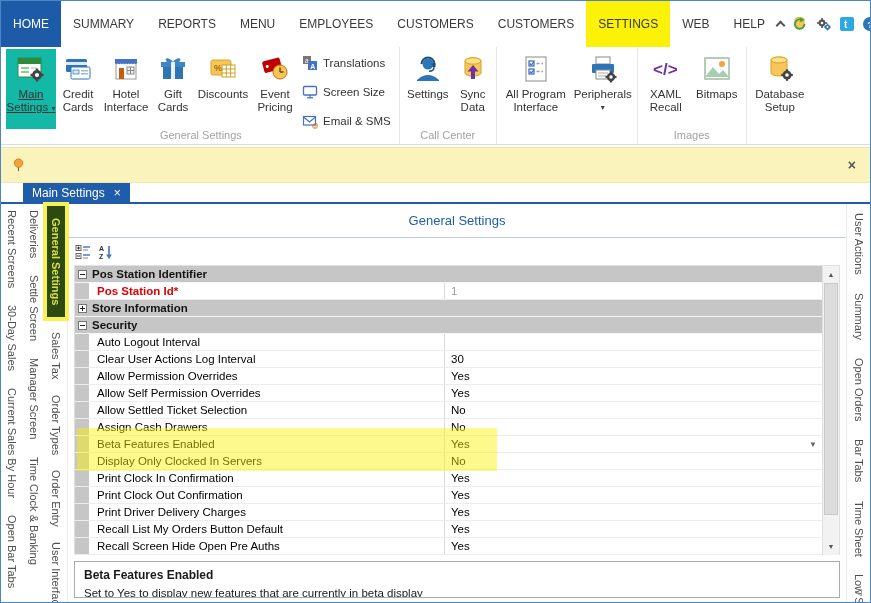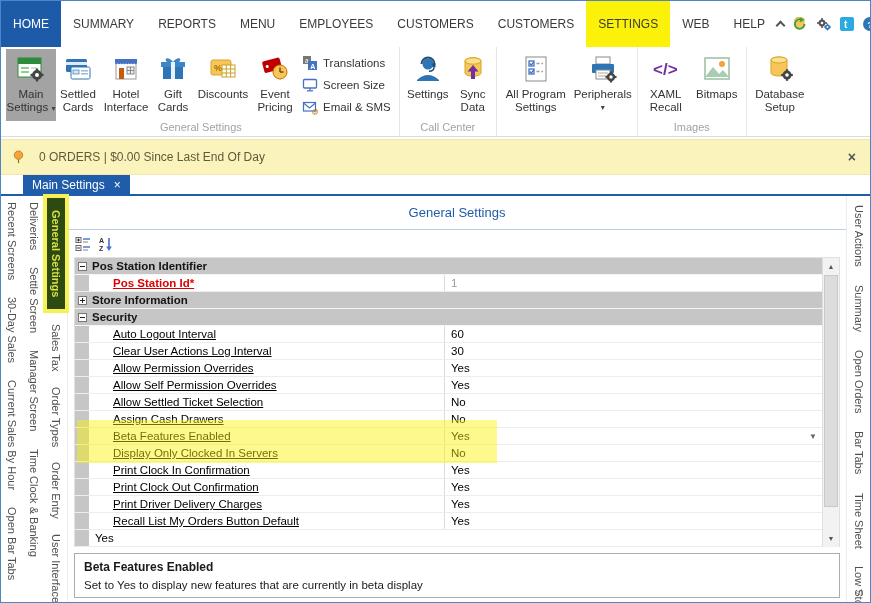--- a/index.html
+++ b/index.html
@@ -20,24 +20,24 @@
   
   .ribbon { flex:0 0 90px; display:flex; align-items:stretch; padding:0 2px; border-bottom:1px solid #DCDCDC; background:#fff; }
   .rgroup { display:flex; flex-direction:column; border-right:1px solid #E6E6E6; padding:2px 3px 0 3px; }
   .rgroup:last-child { border-right:none; }
   .rgroup-content { flex:1; display:flex; align-items:flex-start; }
   .rgroup-label { height:15px; line-height:13px; text-align:center; font-size:11px; color:#A3A3A3; }
   .bigbtn { width:50px; display:flex; flex-direction:column; align-items:center; gap:3px;
             padding-top:4px; font-size:11.5px; color:#333; text-align:center; line-height:1.12;
             cursor:default; align-self:stretch; }
   .bigbtn svg { width:32px; height:32px; flex:0 0 32px; }
-  .bigbtn.hl { background:#a3a3a3; }
+  .bigbtn.hl { background:#14b8a6;text-decoration:underline; }
   .bb-label { white-space:normal; }
   .caret { font-size:8px; color:#444; }
-  .smallcol { display:flex; flex-direction:column; gap:6px; padding:6px 5px 0 4px; }
+  .smallcol { display:flex; flex-direction:column; gap:13px; padding:6px 5px 0 4px; }
   .smallbtn { display:flex; align-items:center; gap:5px; font-size:11.5px; color:#333; white-space:nowrap; cursor:default; }
   .smallbtn svg { width:16px; height:16px; flex:0 0 16px; }
 
   
   .notifbar { flex:0 0 36px; margin-top:2px; background:#FAF3BB; border-top:1px solid #EFE7AE;
               border-bottom:1px solid #EFE7AE; display:flex; align-items:center; padding:0 10px;
               gap:13px; font-size:12px; color:#5E5B3C; }
   .notif-close { margin-left:auto; color:#555; font-size:14px; font-weight:bold; cursor:default; padding:0 4px; }
 
   
@@ -67,22 +67,22 @@
 
   .pgrid { position:relative; margin:0 6px; flex:0 0 290px; border:1px solid #E0E0E0; border-bottom:none; }
   .prow { display:flex; height:17px; font-size:11.5px; align-items:center;
           border-bottom:1px solid #EDEDED; background:#fff; padding-right:17px; }
   .prow.cat { background:#C6C6C6; font-weight:bold; color:#141414; border-bottom:1px solid #F5F5F5; }
   .expbox { width:9px; height:9px; border:1px solid #777; background:#fff; margin:0 5px 0 3px;
             position:relative; flex:0 0 9px; cursor:pointer; }
   .expbox::before { content:''; position:absolute; left:1px; right:1px; top:3px; height:1px; background:#222; }
   .expbox.plus::after { content:''; position:absolute; top:1px; bottom:1px; left:3px; width:1px; background:#222; }
   .gutter { flex:0 0 14px; align-self:stretch; background:#C6C6C6; }
-  .pname { flex:0 0 356px; padding-left:24px; border-right:1px solid #DCDCDC; align-self:stretch;
-           display:flex; align-items:center; overflow:hidden; white-space:nowrap;text-decoration:underline; }
+  .pname { flex:0 0 356px; padding-left:8px; border-right:1px solid #DCDCDC; align-self:stretch;
+           display:flex; align-items:center; overflow:hidden; white-space:nowrap; }
   .pvalue { flex:1; padding-left:6px; display:flex; align-items:center; overflow:hidden; white-space:nowrap; }
   .req { color:#DD0000; font-weight:bold; }
   .dim { color:#9A9A9A; }
   .combo-arrow { margin-left:auto; margin-right:5px; font-size:8px; color:#666; }
   .hl-overlay { position:absolute; left:2px; top:162px; width:420px; height:43px;
                 background:rgba(253,242,0,0.45); pointer-events:none; z-index:5; }
   .scrollbar { position:absolute; top:0; right:0; width:17px; height:289px; background:#F2F2F2;
                border-left:1px solid #E0E0E0; z-index:6; }
   .sb-arrow { position:absolute; left:0; width:16px; height:15px; display:flex; align-items:center;
               justify-content:center; font-size:7px; color:#555; cursor:pointer; }
@@ -172,21 +172,21 @@
         </div>
         <div class="bigbtn" style="width:44px">
           <svg viewBox="0 0 32 32">
               <rect x="4" y="6" width="21" height="13" rx="1.5" fill="#2E75B6"></rect>
               <rect x="4" y="9" width="21" height="3" fill="#fff" opacity=".85"></rect>
               <rect x="9" y="14" width="19" height="12" rx="1.5" fill="#fff" stroke="#2E75B6"></rect>
               <rect x="11" y="17" width="6" height="4" fill="#D9E6F5" stroke="#2E75B6" stroke-width=".7"></rect>
               <rect x="19" y="17" width="7" height="1.5" fill="#9CB9DC"></rect>
               <rect x="19" y="20" width="7" height="1.5" fill="#9CB9DC"></rect>
             </svg>
-          <span class="bb-label">Settled Cards</span>
+          <span class="bb-label">Credit Cards</span>
         </div>
         <div class="bigbtn" style="width:52px">
           <svg viewBox="0 0 32 32">
               <rect x="6" y="10" width="20" height="16" fill="#fff" stroke="#999"></rect>
               <rect x="5" y="6" width="22" height="4" fill="#4472C4"></rect>
               <path d="M5 10 q1.4 2.4 2.75 0 q1.4 2.4 2.75 0 q1.4 2.4 2.75 0 q1.4 2.4 2.75 0 q1.4 2.4 2.75 0 q1.4 2.4 2.75 0 q1.4 2.4 2.75 0 q1.4 2.4 2.75 0 Z" fill="#4472C4"></path>
               <rect x="9" y="15" width="5" height="11" fill="#C55A11"></rect>
               <rect x="17" y="14" width="7" height="7" fill="#EDEDED" stroke="#888"></rect>
               <line x1="20.5" y1="14" x2="20.5" y2="21" stroke="#888"></line>
               <line x1="17" y1="17.5" x2="24" y2="17.5" stroke="#888"></line>
@@ -287,21 +287,21 @@
         <div class="bigbtn" style="width:72px">
           <svg viewBox="0 0 32 32">
               <rect x="6" y="4" width="20" height="24" fill="#fff" stroke="#8A8A8A"></rect>
               <rect x="9" y="8" width="5" height="5" fill="#fff" stroke="#4472C4" stroke-width="1.3"></rect>
               <path d="M9.8 10.5 l1.5 1.5 l2.5 -3" stroke="#4472C4" stroke-width="1.2" fill="none"></path>
               <line x1="16.5" y1="10.5" x2="23" y2="10.5" stroke="#9A9A9A" stroke-width="1.5" stroke-dasharray="3 2"></line>
               <rect x="9" y="16" width="5" height="5" fill="#fff" stroke="#4472C4" stroke-width="1.3"></rect>
               <path d="M9.8 18.5 l1.5 1.5 l2.5 -3" stroke="#4472C4" stroke-width="1.2" fill="none"></path>
               <line x1="16.5" y1="18.5" x2="23" y2="18.5" stroke="#9A9A9A" stroke-width="1.5" stroke-dasharray="3 2"></line>
             </svg>
-          <span class="bb-label">All Program Settings</span>
+          <span class="bb-label">All Program Interface</span>
         </div>
         <div class="bigbtn" style="width:62px">
           <svg viewBox="0 0 32 32">
               <rect x="9" y="4" width="14" height="7" fill="#fff" stroke="#8A8A8A"></rect>
               <rect x="5" y="11" width="22" height="9" rx="1" fill="#2E75B6"></rect>
               <rect x="9" y="17" width="14" height="9" fill="#fff" stroke="#8A8A8A"></rect>
               <line x1="11" y1="20" x2="21" y2="20" stroke="#AAA"></line>
               <line x1="11" y1="23" x2="21" y2="23" stroke="#AAA"></line>
               <g fill="#444">
                 <circle cx="24" cy="24" r="4.2"></circle>
@@ -359,21 +359,20 @@
       </div>
       <div class="rgroup-label"></div>
     </div>
   </div>
 
   <div class="notifbar">
     <svg width="15" height="16" viewBox="0 0 16 16">
         <circle cx="8" cy="6" r="4.5" fill="#F2A33C" stroke="#C07000" stroke-width=".8"></circle>
         <line x1="8" y1="10.5" x2="8" y2="14.5" stroke="#8A6A00" stroke-width="1.2"></line>
       </svg>
-    <span>0 ORDERS | $0.00 Since Last End Of Day</span>
     <span class="notif-close">×</span>
   </div>
 
   <div class="tabrow">
     <div class="doctab">
       <span>Main Settings</span>
       <span class="tabx">×</span>
     </div>
   </div>
 
@@ -438,21 +437,20 @@
           <span class="expbox plus"></span>
           <span>Store Information</span>
         </div>
         <div class="prow cat">
           <span class="expbox"></span>
           <span>Security</span>
         </div>
         <div class="prow item">
           <div class="gutter"></div>
           <div class="pname">Auto Logout Interval</div>
-          <div class="pvalue">60</div>
         </div>
         <div class="prow item">
           <div class="gutter"></div>
           <div class="pname">Clear User Actions Log Interval</div>
           <div class="pvalue">30</div>
         </div>
         <div class="prow item">
           <div class="gutter"></div>
           <div class="pname">Allow Permission Overrides</div>
           <div class="pvalue">Yes</div>
@@ -500,20 +498,21 @@
           <div class="pname">Print Driver Delivery Charges</div>
           <div class="pvalue">Yes</div>
         </div>
         <div class="prow item">
           <div class="gutter"></div>
           <div class="pname">Recall List My Orders Button Default</div>
           <div class="pvalue">Yes</div>
         </div>
         <div class="prow item">
           <div class="gutter"></div>
+          <div class="pname">Recall Screen Hide Open Pre Auths</div>
           <div class="pvalue">Yes</div>
         </div>
 
         <div class="hl-overlay"></div>
 
         <div class="scrollbar">
           <span class="sb-arrow up">▲</span>
           <span class="sb-thumb"></span>
           <span class="sb-arrow down">▼</span>
         </div>

